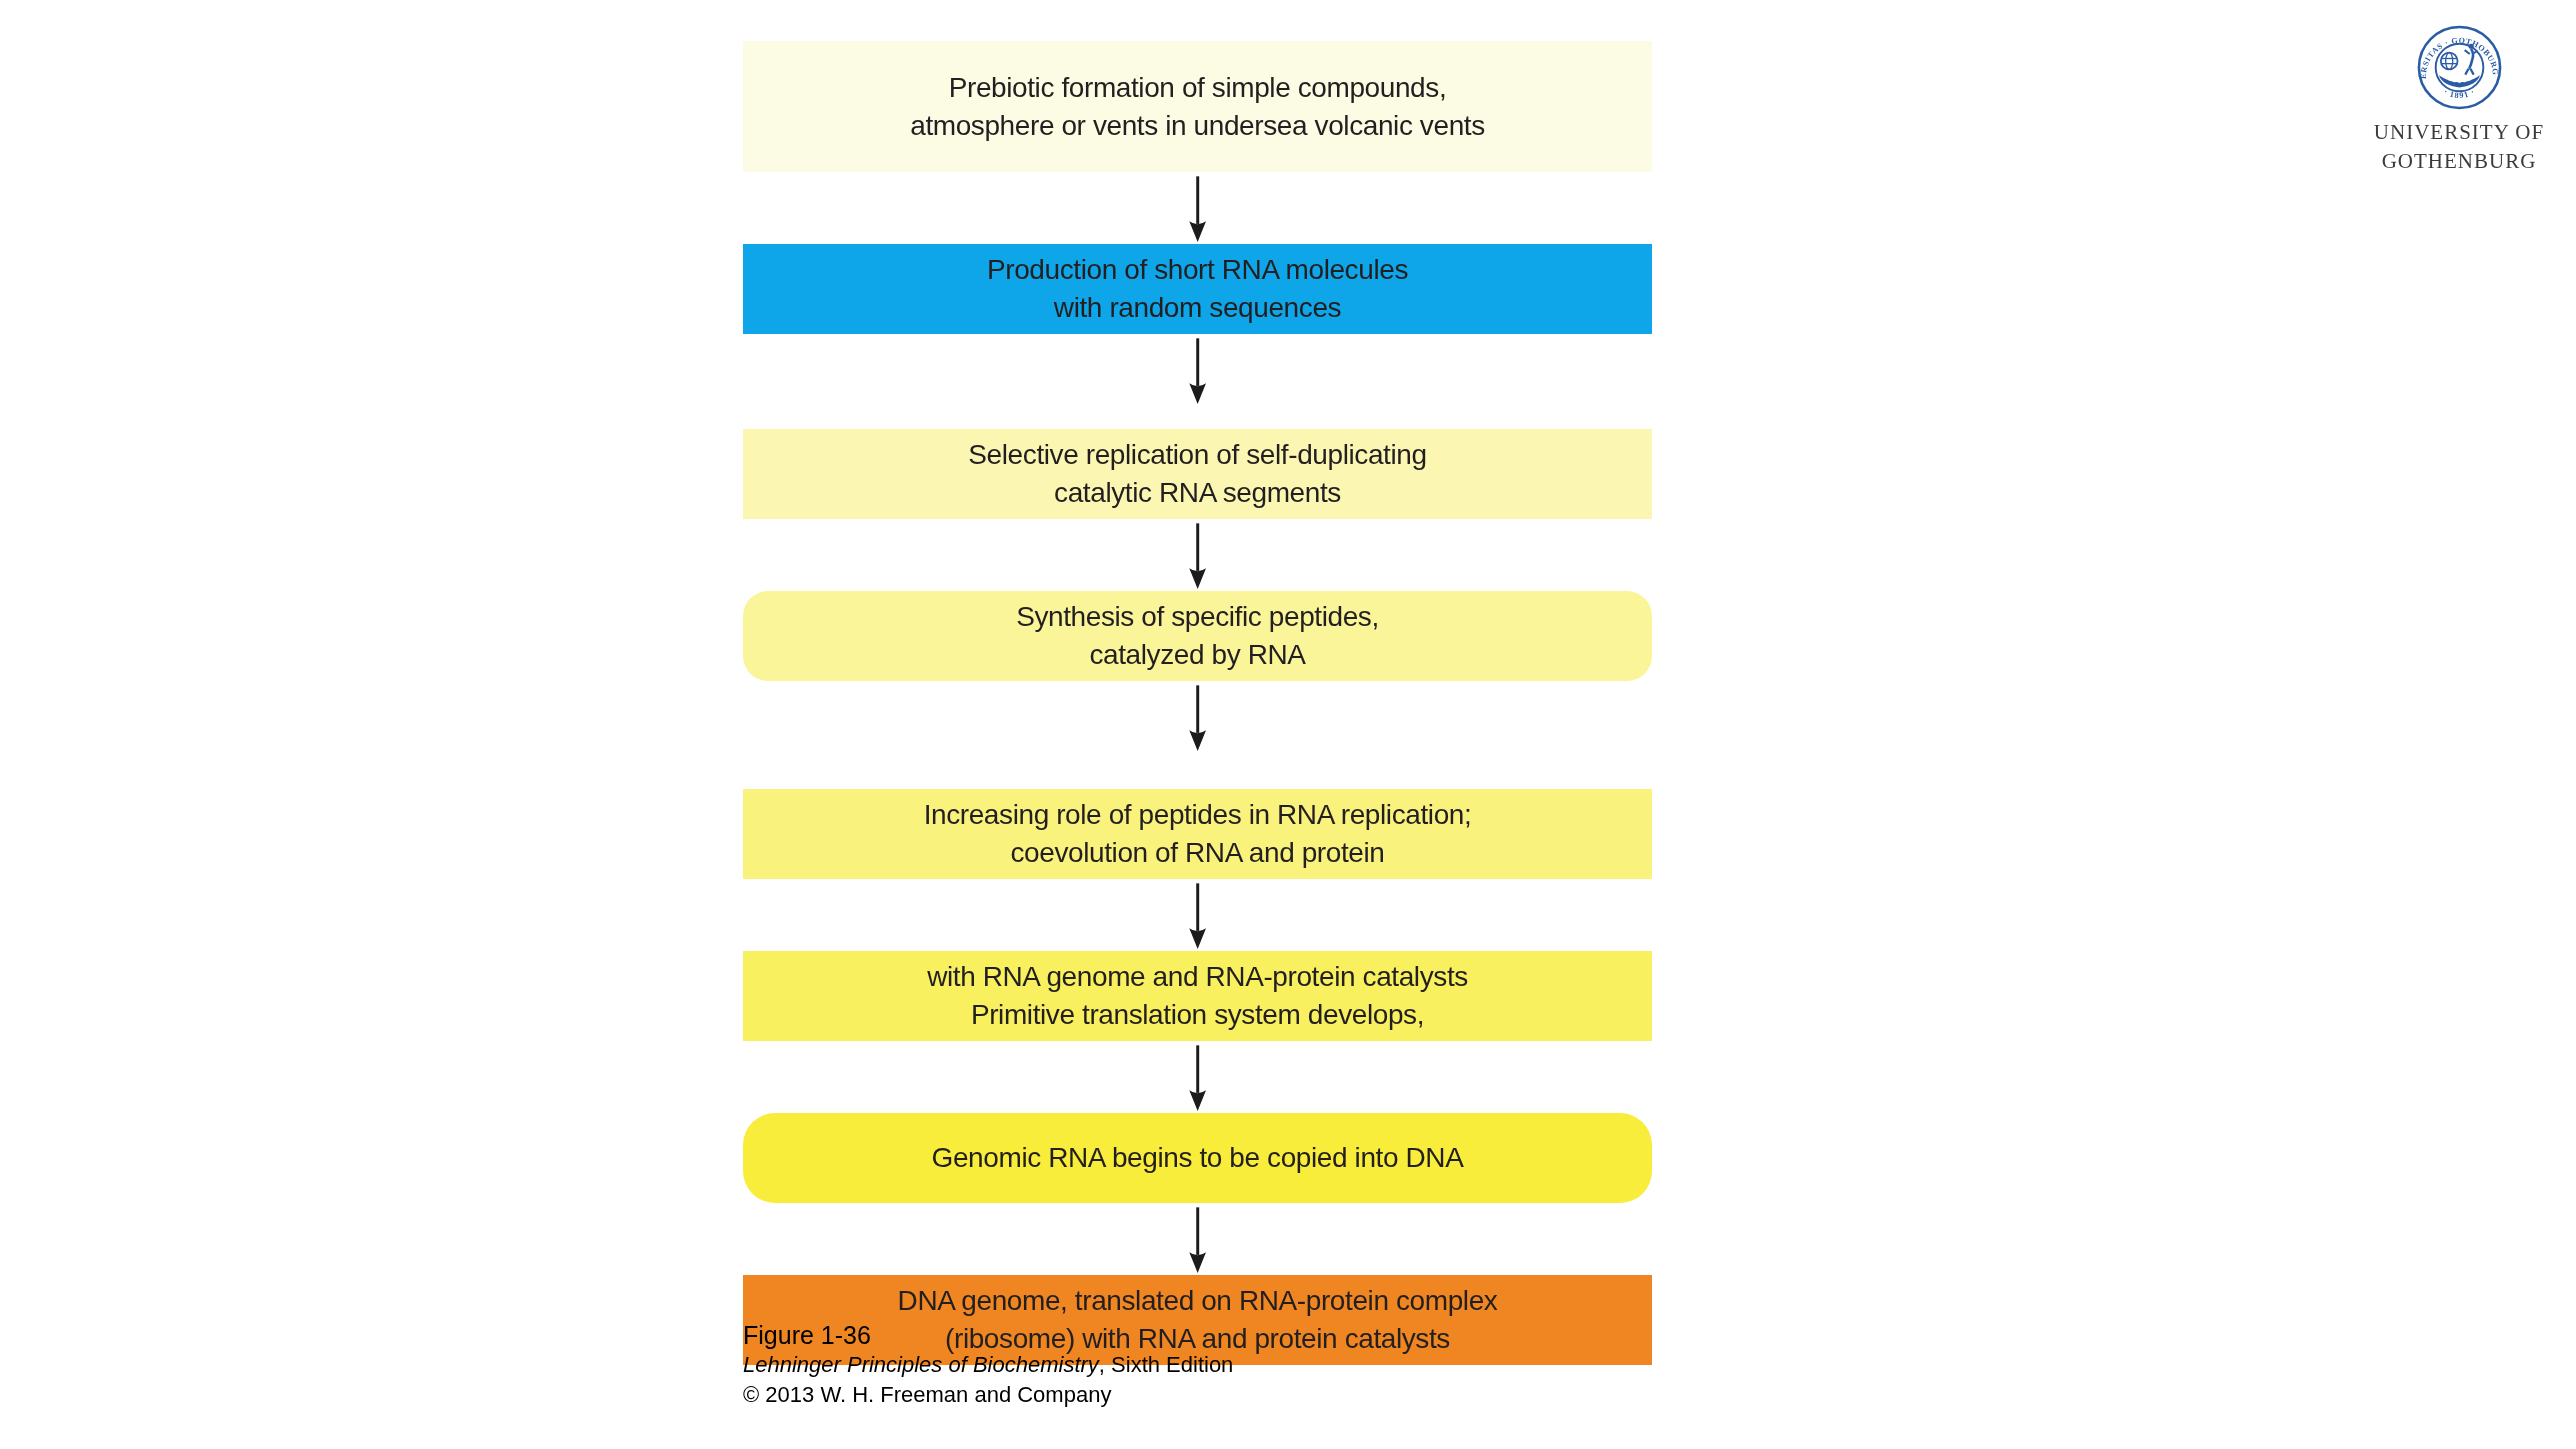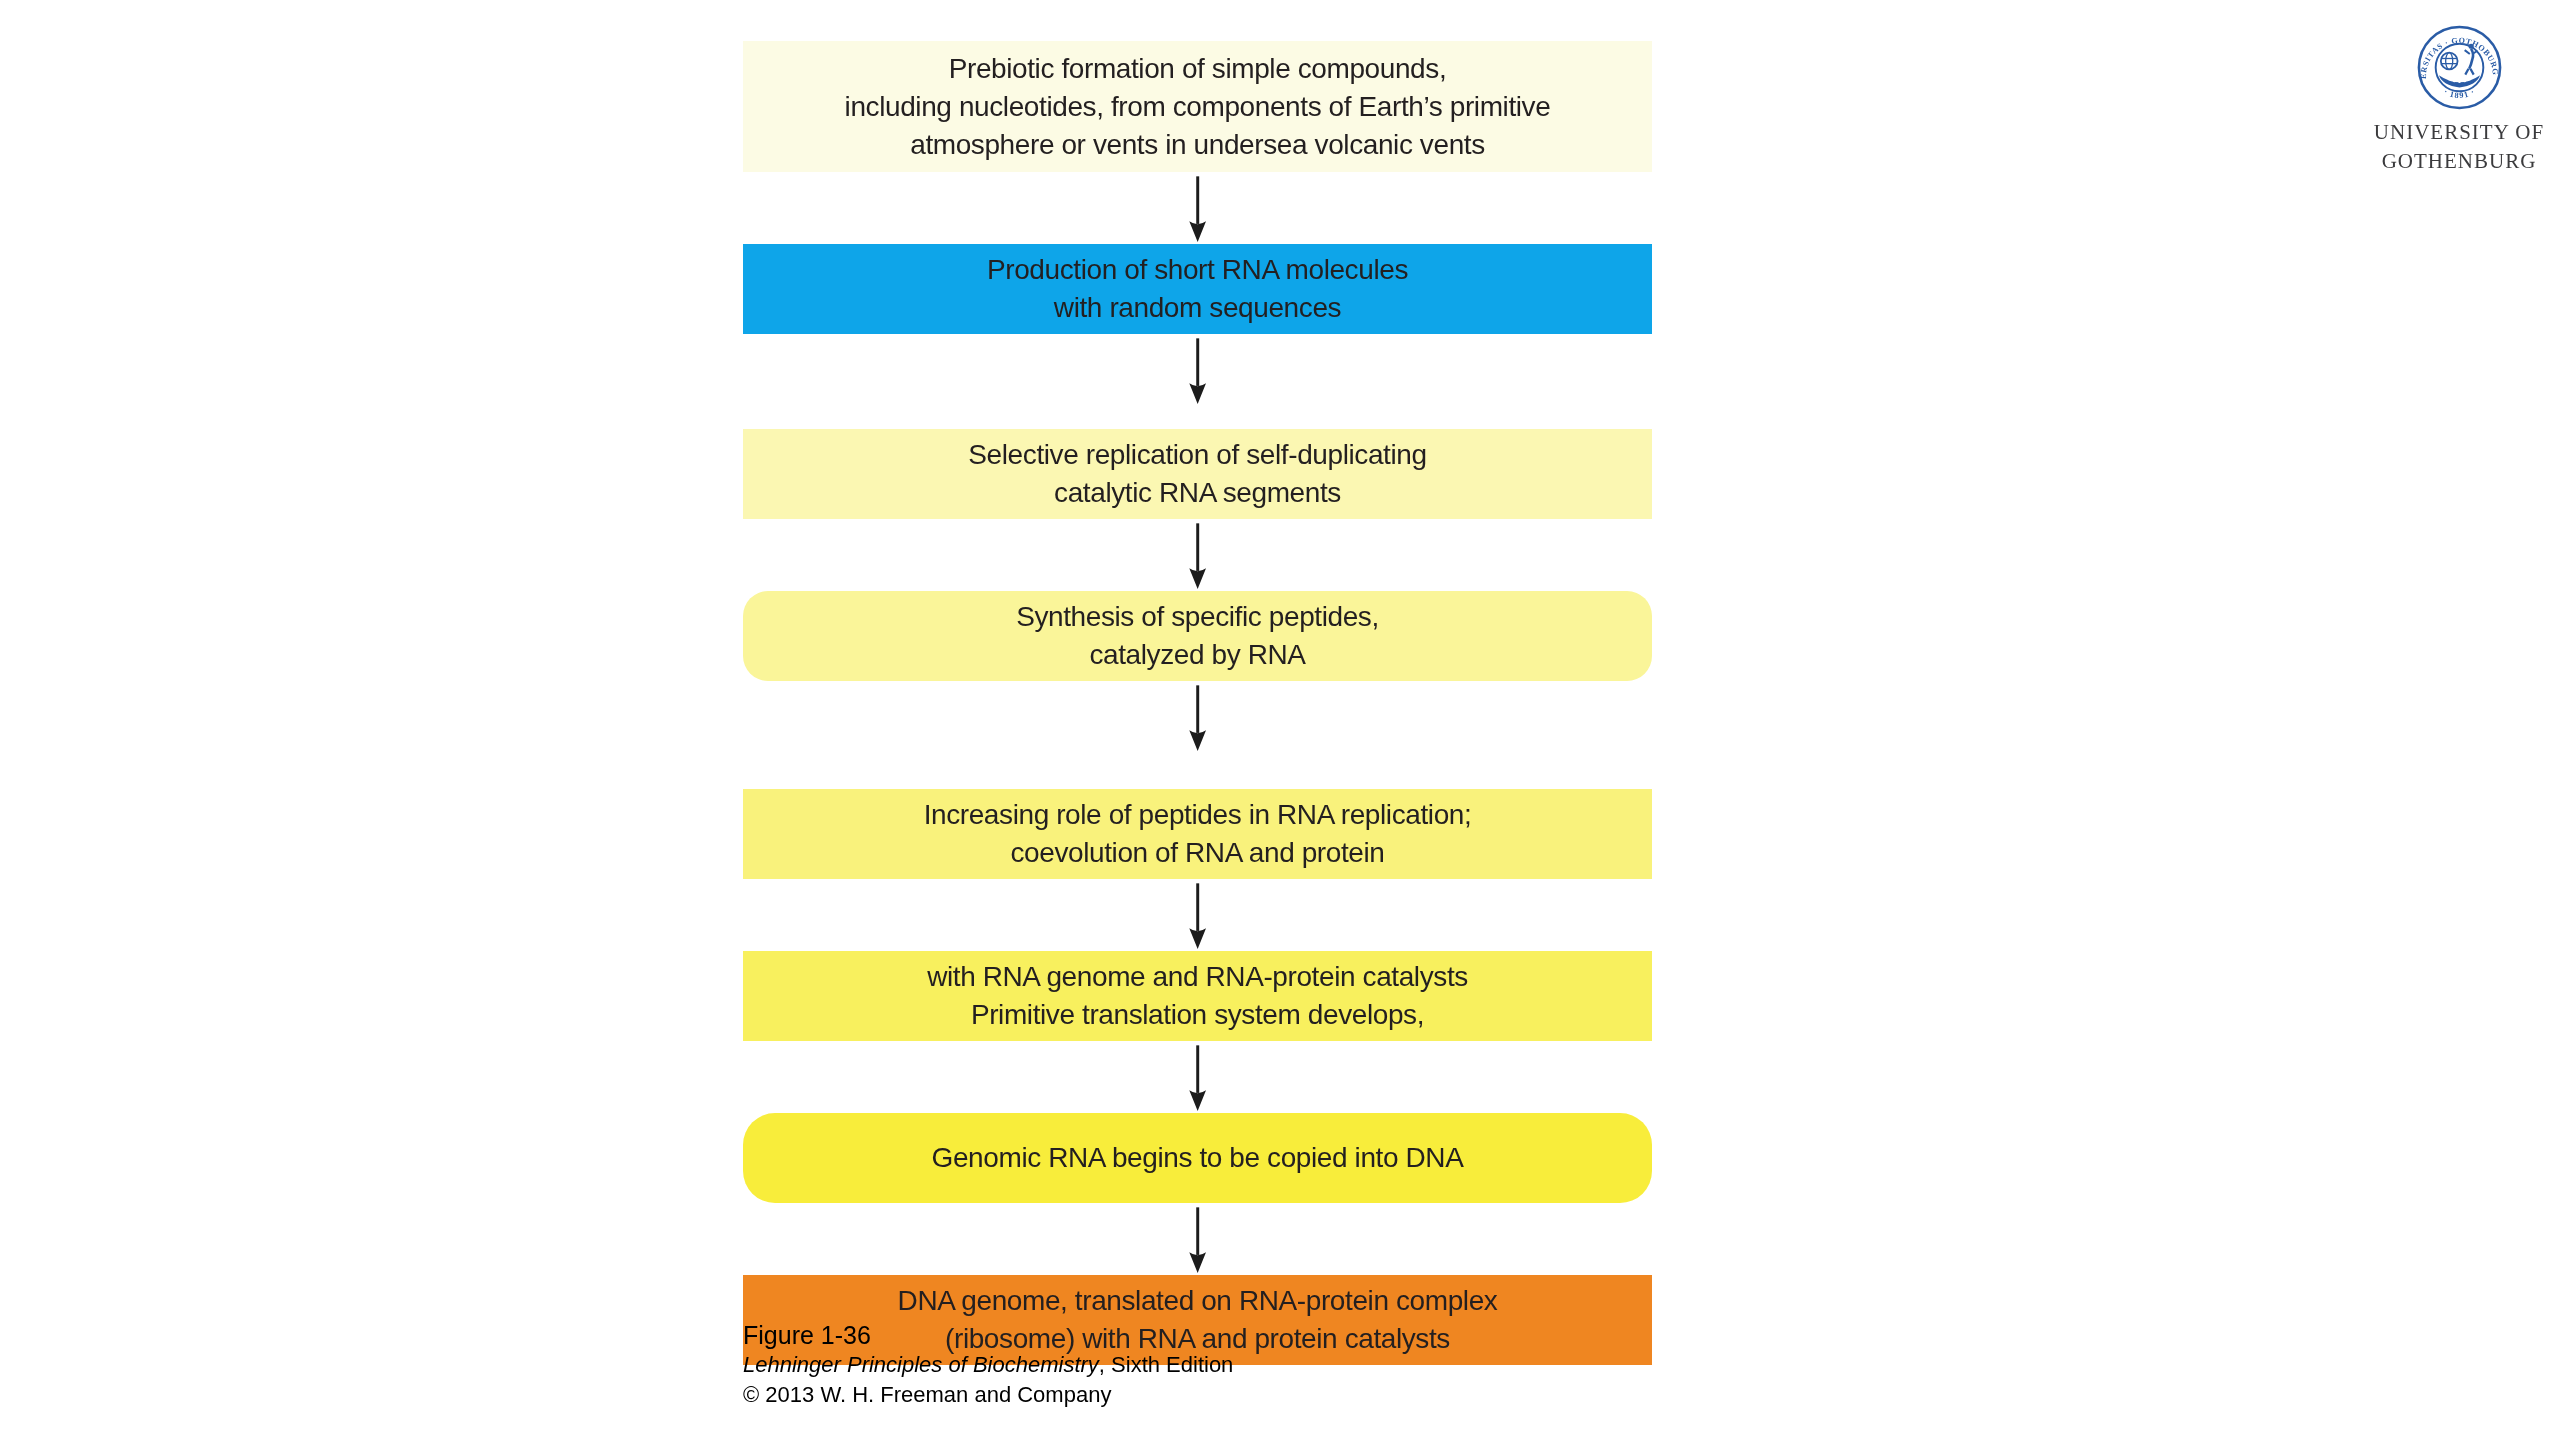--- a/index.html
+++ b/index.html
@@ -34,21 +34,20 @@
             line-height:29px;color:var(--wordmark-color,#3b3b3d);}
 </style>
 </head>
 <body>
 
 <div class="slide">
 
   <div class="flow" id="flow">
       <div class="step-box lines-3" style="background: rgb(252, 251, 228);">
         <div class="step-line">Prebiotic formation of simple compounds,</div>
-        <div class="step-line">including nucleotides, from components of Earth’s primitive</div>
         <div class="step-line">atmosphere or vents in undersea volcanic vents</div>
       </div>
     <div class="arrow">
       <svg width="19.3" height="67" viewBox="0 0 30 104">
         <rect x="12.8" y="2" width="4.6" height="74"></rect>
         <path d="M15 104 L28 72 Q15 81 2 72 Z"></path>
       </svg>
     </div>
   <div class="step-box" style="background: #0ea5e9;">
         <div class="step-line">Production of short RNA molecules</div>

